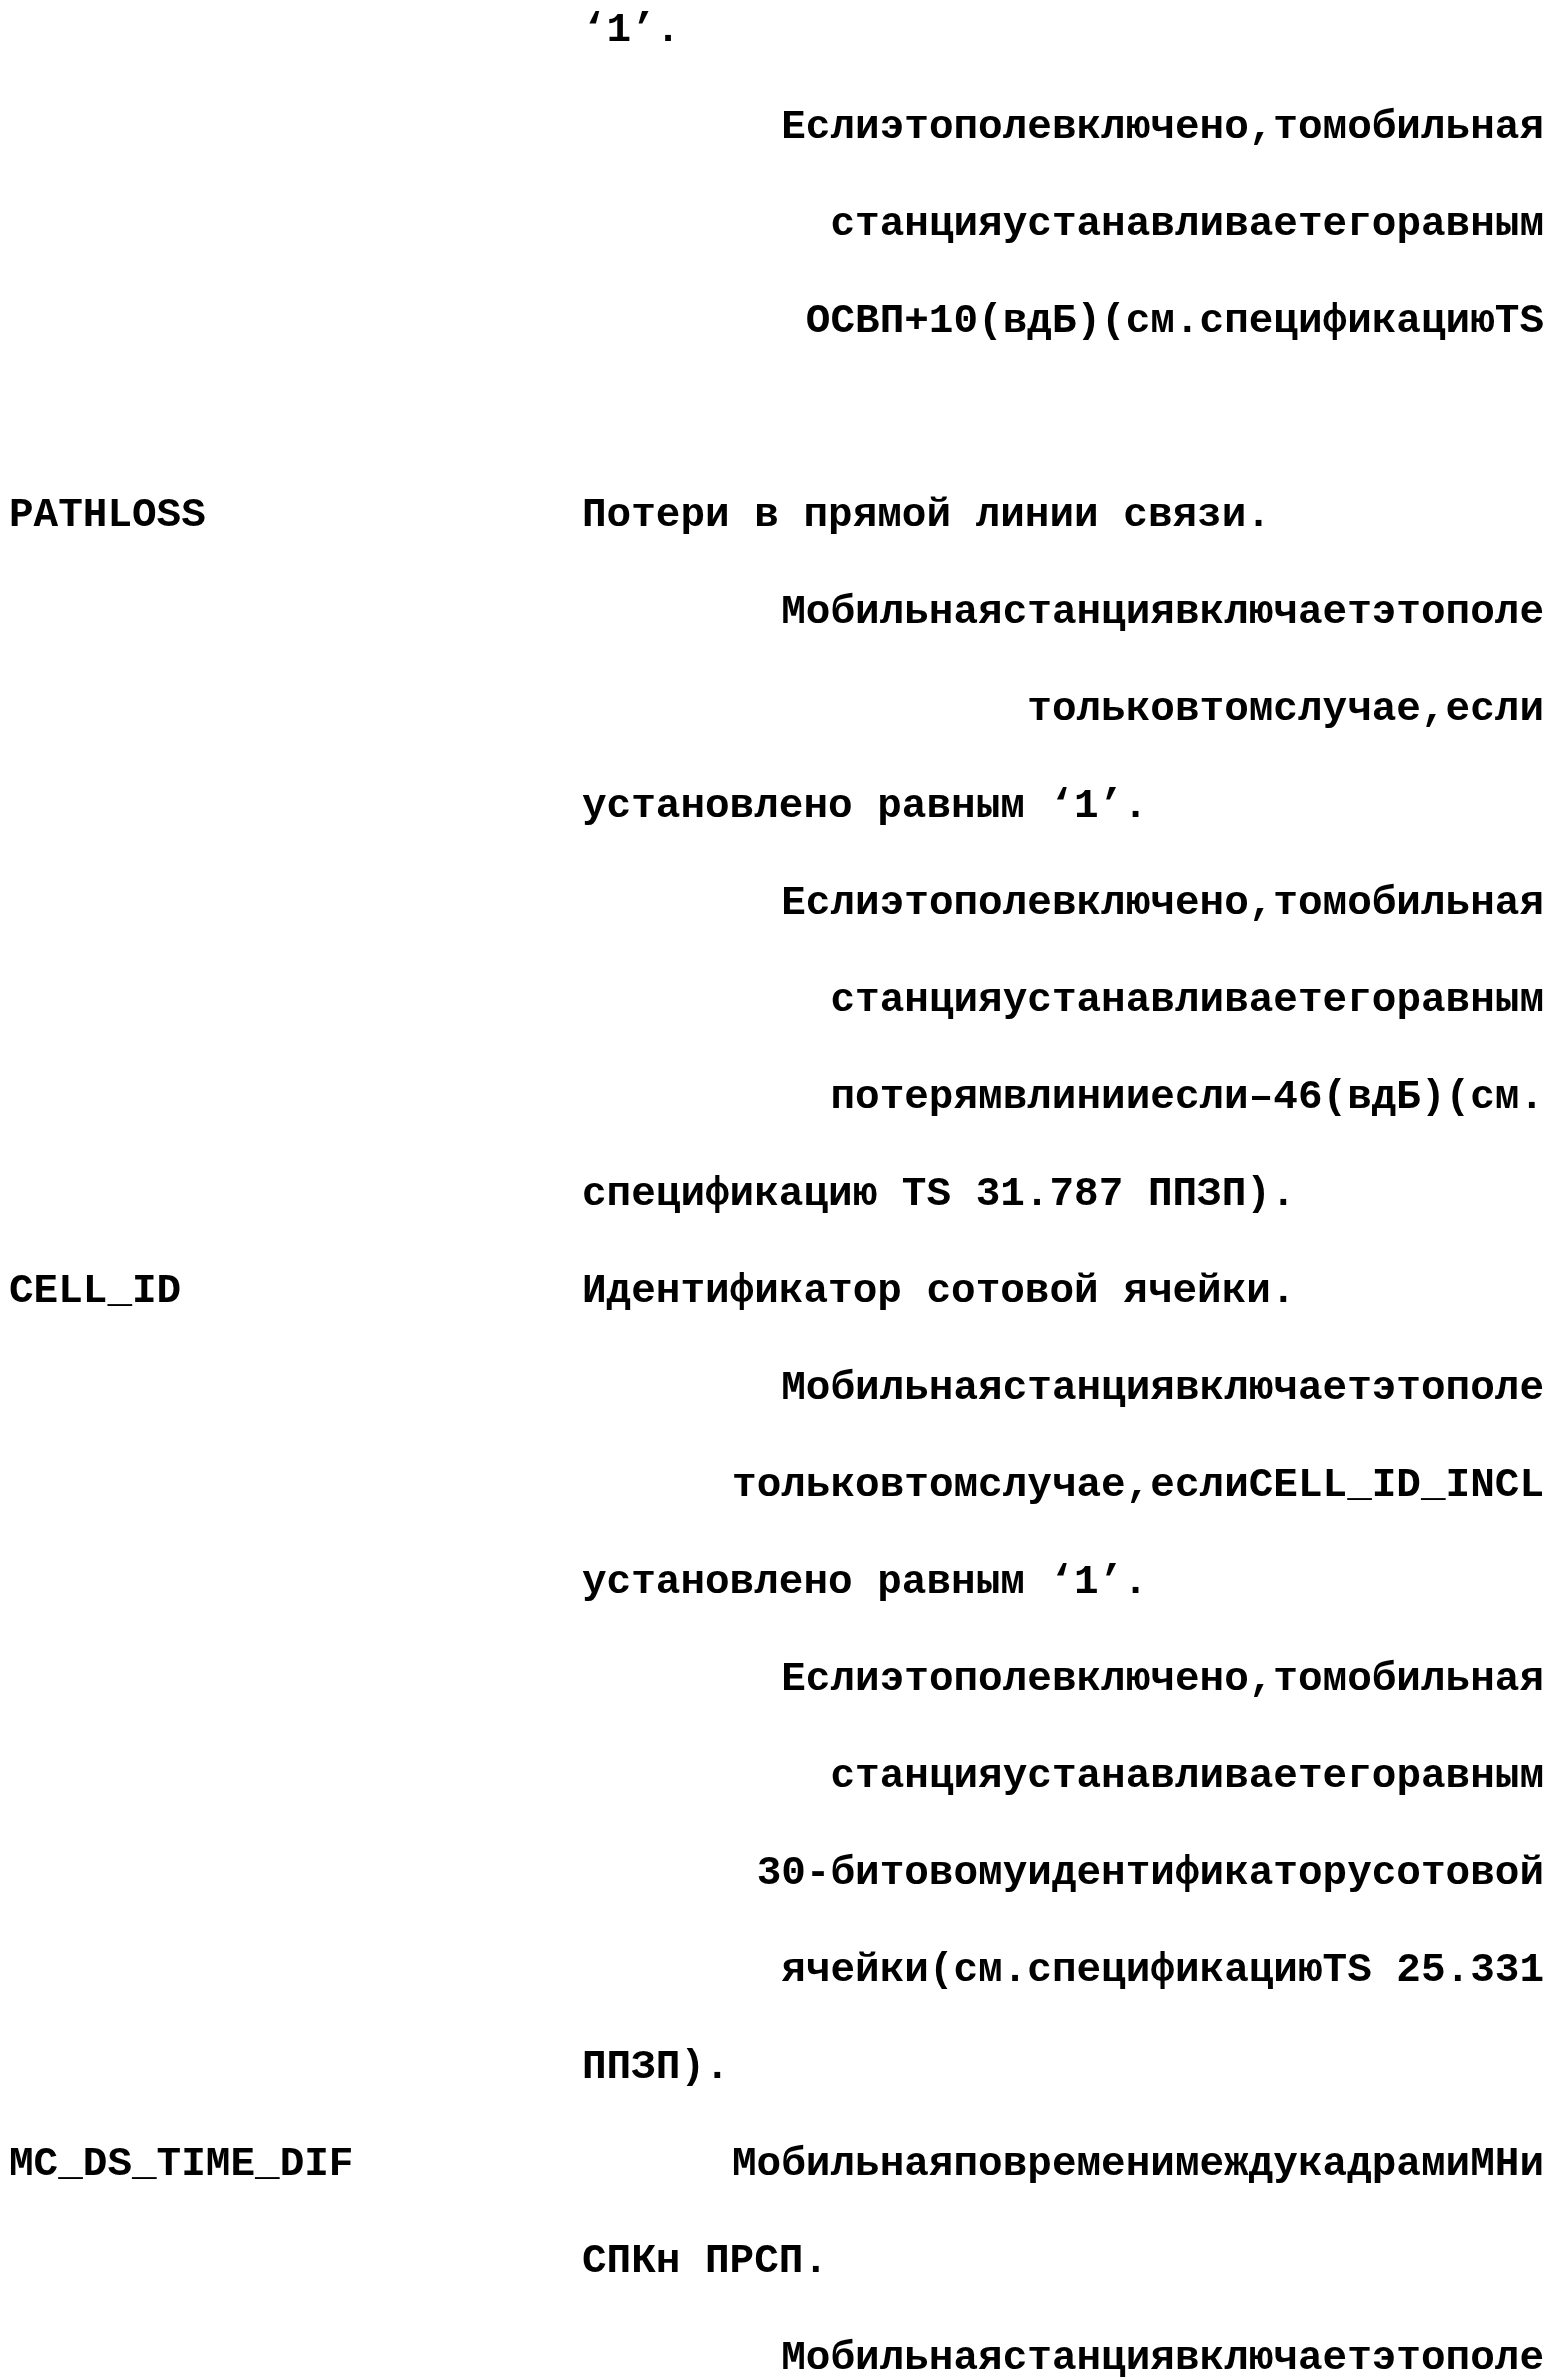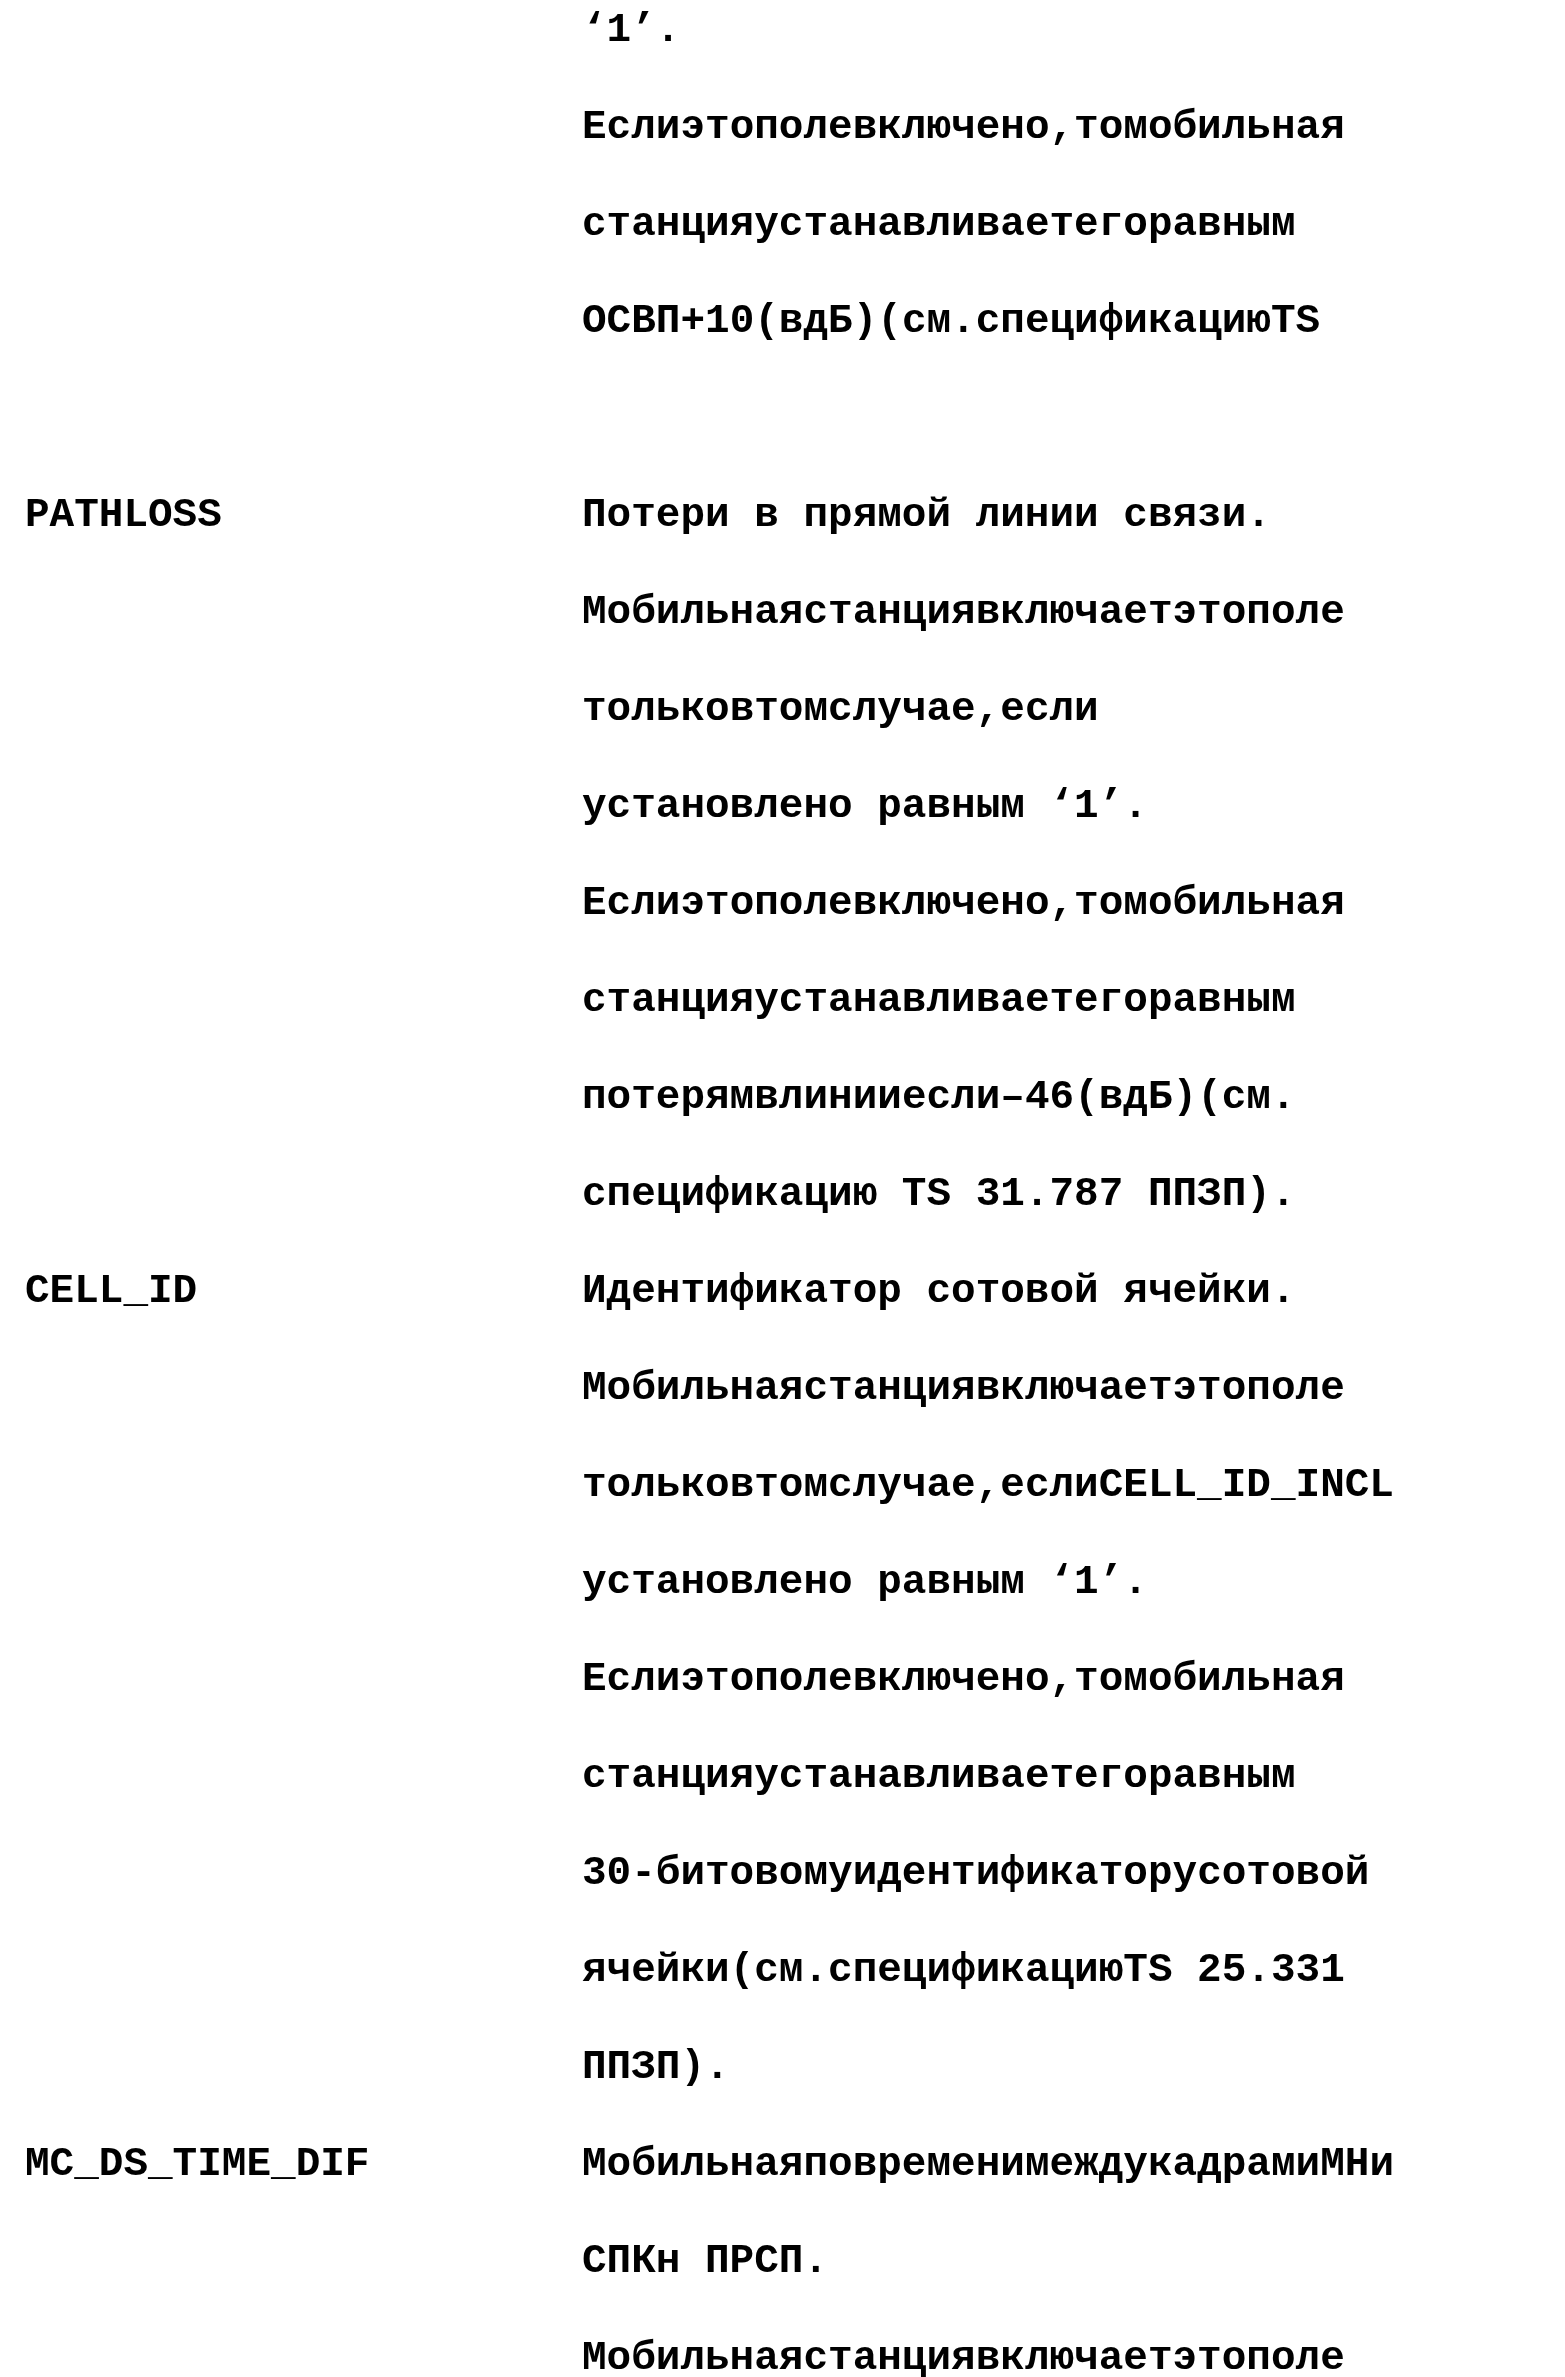--- a/index.html
+++ b/index.html
@@ -21,33 +21,33 @@
     width: 1544px;
   }
   .row {
     display: flex;
     height: 97px;
     line-height: 97px;
   }
   .label {
     flex: 0 0 582px;
     width: 582px;
-    padding-left: 25px;
+    padding-left: 9px;
     box-sizing: border-box;
     white-space: pre;
     overflow: visible;
   }
   .text {
     flex: 0 0 962px;
     width: 962px;
     white-space: pre;
   }
   .text.j {
     display: flex;
-    justify-content: flex-start;
+    justify-content: flex-end;
     white-space: normal;
   }
   .text.j span { white-space: pre; }
 </style>
 </head>
 <body>
 
 <div class="page" style="background: rgb(255, 255, 255); color: rgb(0, 0, 0);">
   <div class="lines">
       <div class="row">

